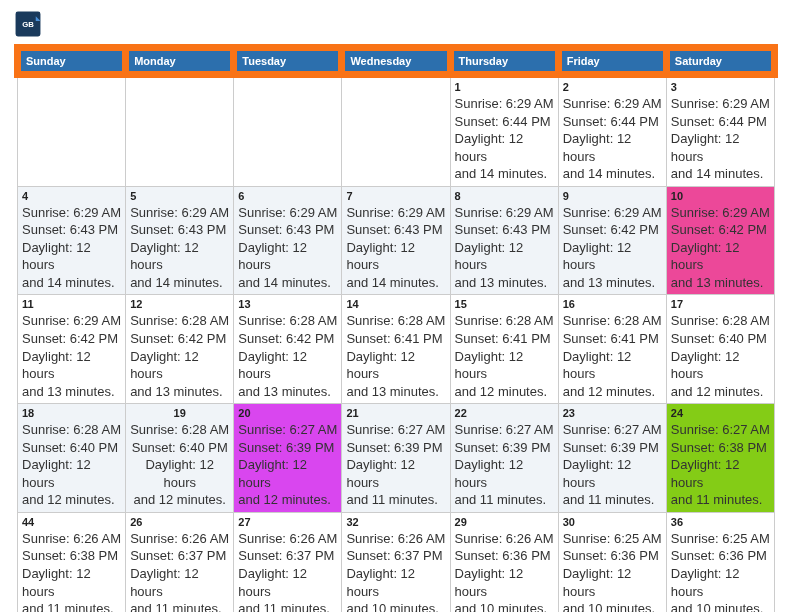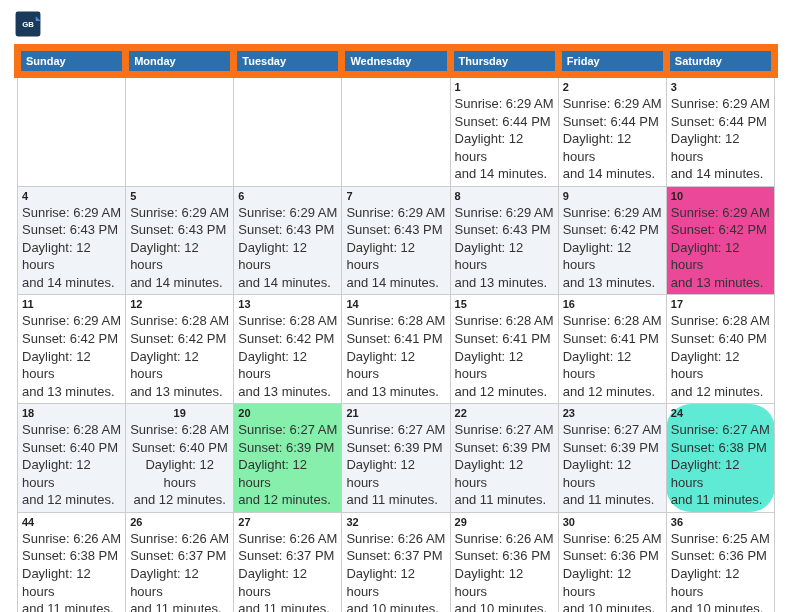--- a/index.html
+++ b/index.html
@@ -260,21 +260,21 @@
 Daylight: 12 hours
 and 12 minutes.</div>
           </td>
           <td style="background: rgb(240, 244, 248); text-align: center;">
             <div class="day-num">19</div>
             <div class="day-info" style="white-space: pre-line;">Sunrise: 6:28 AM
 Sunset: 6:40 PM
 Daylight: 12 hours
 and 12 minutes.</div>
           </td>
-          <td style="background: #86efac;">
+          <td style="background: #d946ef;">
             <div class="day-num">20</div>
             <div class="day-info" style="white-space: pre-line;">Sunrise: 6:27 AM
 Sunset: 6:39 PM
 Daylight: 12 hours
 and 12 minutes.</div>
           </td>
           <td style="background: rgb(240, 244, 248);">
             <div class="day-num">21</div>
             <div class="day-info" style="white-space: pre-line;">Sunrise: 6:27 AM
 Sunset: 6:39 PM
@@ -288,21 +288,21 @@
 Daylight: 12 hours
 and 11 minutes.</div>
           </td>
           <td style="background: rgb(240, 244, 248);">
             <div class="day-num">23</div>
             <div class="day-info" style="white-space: pre-line;">Sunrise: 6:27 AM
 Sunset: 6:39 PM
 Daylight: 12 hours
 and 11 minutes.</div>
           </td>
-          <td style="background: #5eead4; border-radius: 25px;">
+          <td style="background: #84cc16;">
             <div class="day-num">24</div>
             <div class="day-info" style="white-space: pre-line;">Sunrise: 6:27 AM
 Sunset: 6:38 PM
 Daylight: 12 hours
 and 11 minutes.</div>
           </td>
         </tr>
         <tr>
           <td>
             <div class="day-num">44</div>

